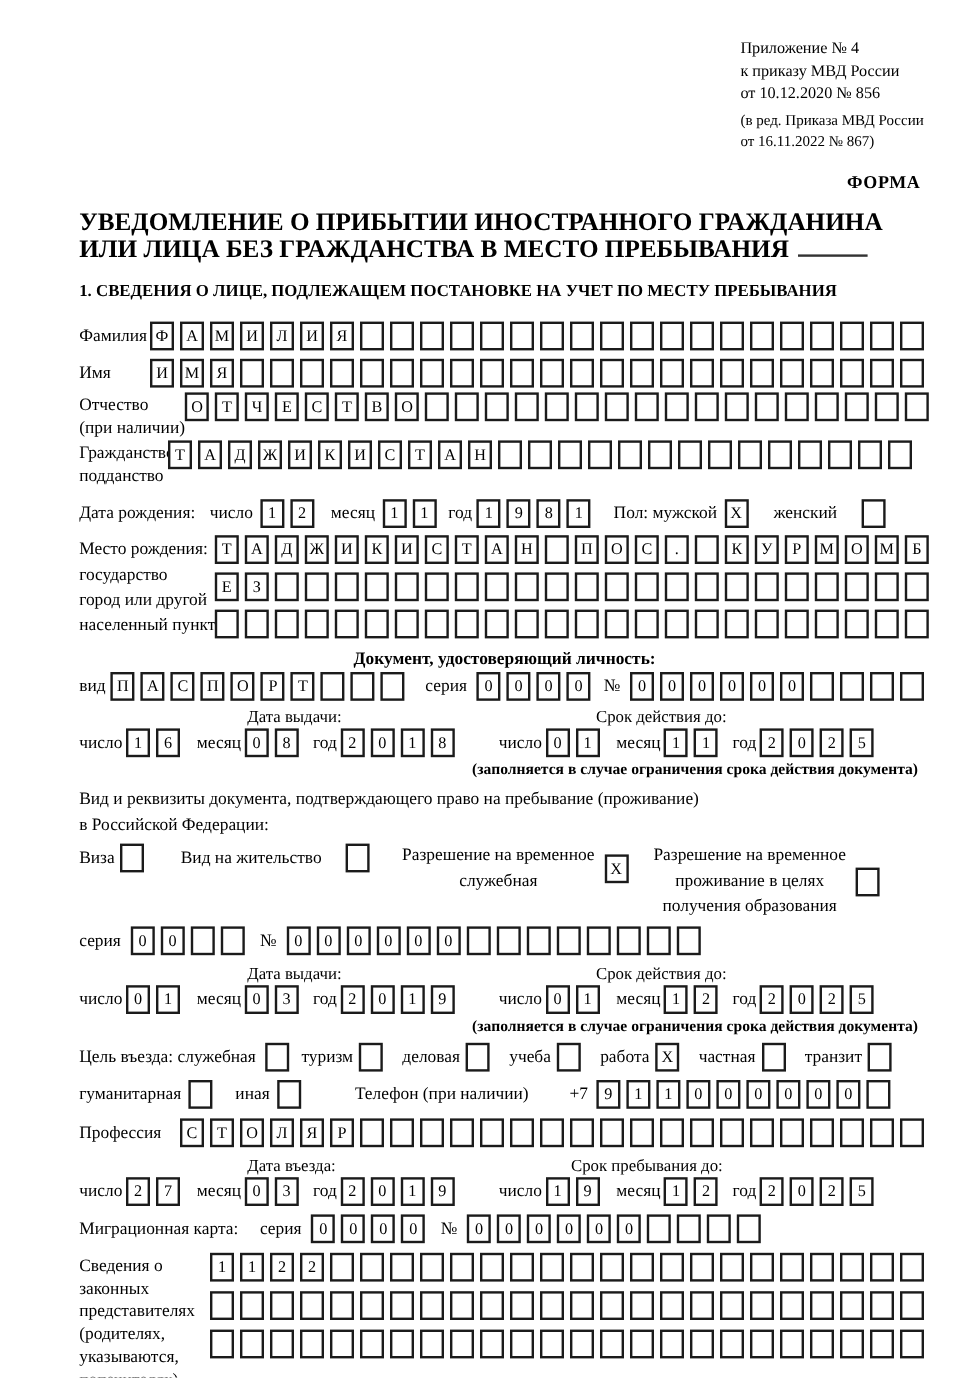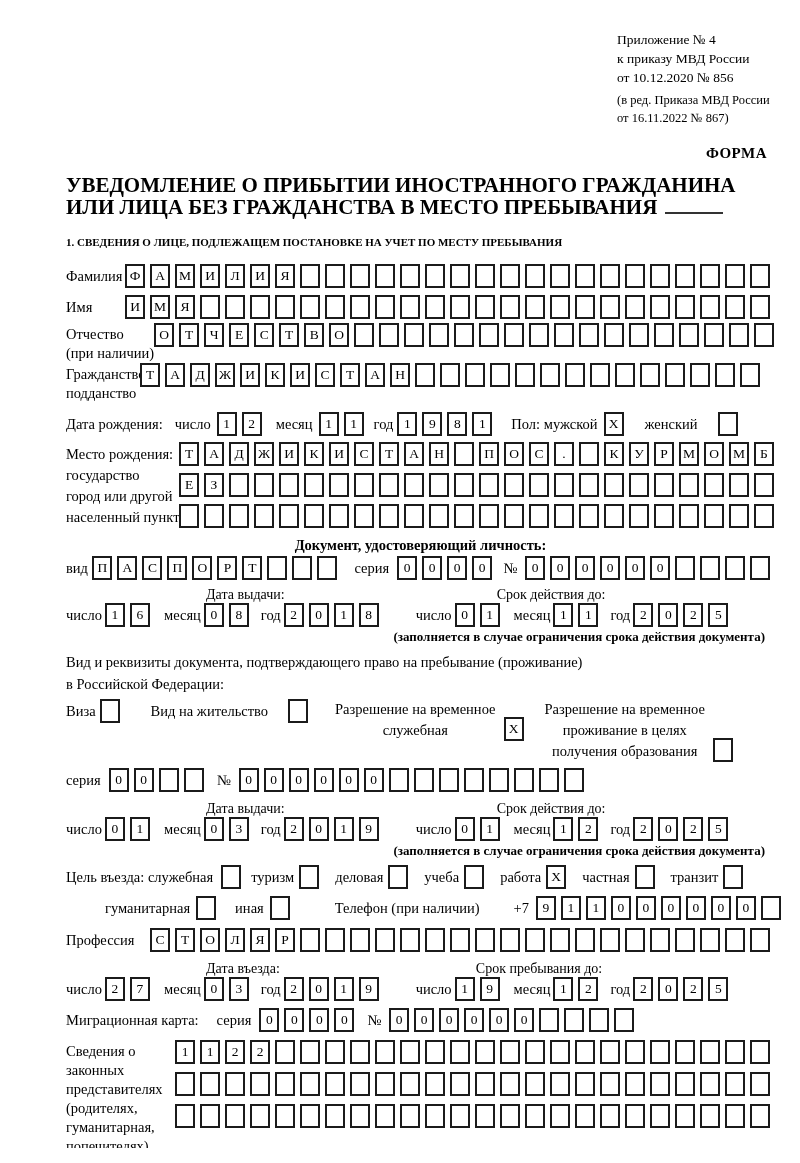--- a/index.html
+++ b/index.html
@@ -24,21 +24,21 @@
   .lblcol div { line-height:19px; white-space:nowrap; }
 
   
   .apx { margin-left:551px; width:158px; font-size:13.5px; line-height:19px; }
   .apx .apxnote { font-size:12.5px; line-height:17.5px; margin-top:5px; }
   .forma { text-align:right; padding-right:8px; font-weight:bold; font-size:15px; margin-top:18px; letter-spacing:.5px; }
 
   .title { font-weight:bold; font-size:21px; line-height:22px; margin-top:12px; }
   .uline { display:inline-block; width:58px; height:15px; border-bottom:2.5px solid #333; margin-left:8px; }
 
-  .sec1 { font-weight:bold; font-size:11px; margin-top:18px; margin-bottom:16px; }
+  .sec1 { font-weight:bold; font-size:14px; margin-top:18px; margin-bottom:16px; }
 
   .w62 { width:62px; } .w74 { width:74px; } .w90 { width:90px; } .w88 { width:88px; }
   .w113 { width:113px; }
 
   .r-surname { margin-bottom:7px; }
   .r-name { margin-bottom:4px; }
   .r-patr { margin-bottom:0; }
   .r-cit  { margin-bottom:9px; }
   .lbl2 { padding-top:2px; }
 
@@ -61,33 +61,33 @@
   .dh1 { margin-left:140px; } .dh2 { margin-left:212px; }
   .dateline { margin-bottom:1px; }
   .dateline .dlabel { margin-right:3px; }
   .dateline .m1 { margin-left:9px; } .dateline .m2 { margin-left:7px; }
   .dateline .g2 { margin-left:32px; }
   .note-r { width:709px; text-align:right; padding-right:10px; font-weight:bold; font-size:13px; line-height:17px; margin-bottom:6px; }
 
   .permit-l1 { line-height:22px; }
   .permit-l2 { line-height:22px; margin-bottom:4px; }
   .r-opts { margin-bottom:6px; }
-  .opt { display:flex; align-items:flex-end; }
+  .opt { display:flex; align-items:center; }
   .optlines { text-align:center; line-height:21px; }
   .opt .cells { margin-left:8px; }
   .opt2 { margin-left:26px; } .opt3 { margin-left:22px; } .opt4 { margin-left:16px; }
 
   .r-series { margin-bottom:8px; }
   .mr8 { margin-right:8px; }
 
   .r-purpose { margin-bottom:7px; }
   .r-purpose .plbl { margin:0 5px 0 11px; }
   .r-purpose .first { margin-left:8px; margin-right:5px; }
   .r-human { margin-bottom:8px; }
-  .r-human .ind { margin-left:39px; margin-right:6px; }
+  .r-human .ind { margin-right:6px; }
   .r-human .plbl { margin:0 6px 0 14px; }
   .r-human .phlbl { margin-left:40px; }
   .r-human .pfx { margin-left:34px; margin-right:7px; }
 
   .r-prof { margin-bottom:8px; }
 
   .r-mig { margin-bottom:8px; }
   .r-mig .mlbl { margin-left:18px; margin-right:8px; }
   .r-mig .nlbl { margin-left:8px; margin-right:8px; }
 
@@ -704,21 +704,21 @@
         <span class="cell"></span>
       </span>
   </div>
 
   <div class="row r-rep">
     <div class="lblcol w113 lbl2">
       <div>Сведения о</div>
       <div>законных</div>
       <div>представителях</div>
       <div>(родителях,</div>
-      <div>гуманитарная,</div>
+      <div>указываются,</div>
       <div>попечителях)</div>
     </div>
     <div class="repright">
       <div class="cells">
           <span class="cell">1</span>
           <span class="cell">1</span>
           <span class="cell">2</span>
           <span class="cell">2</span>
           <span class="cell"></span>
           <span class="cell"></span>

